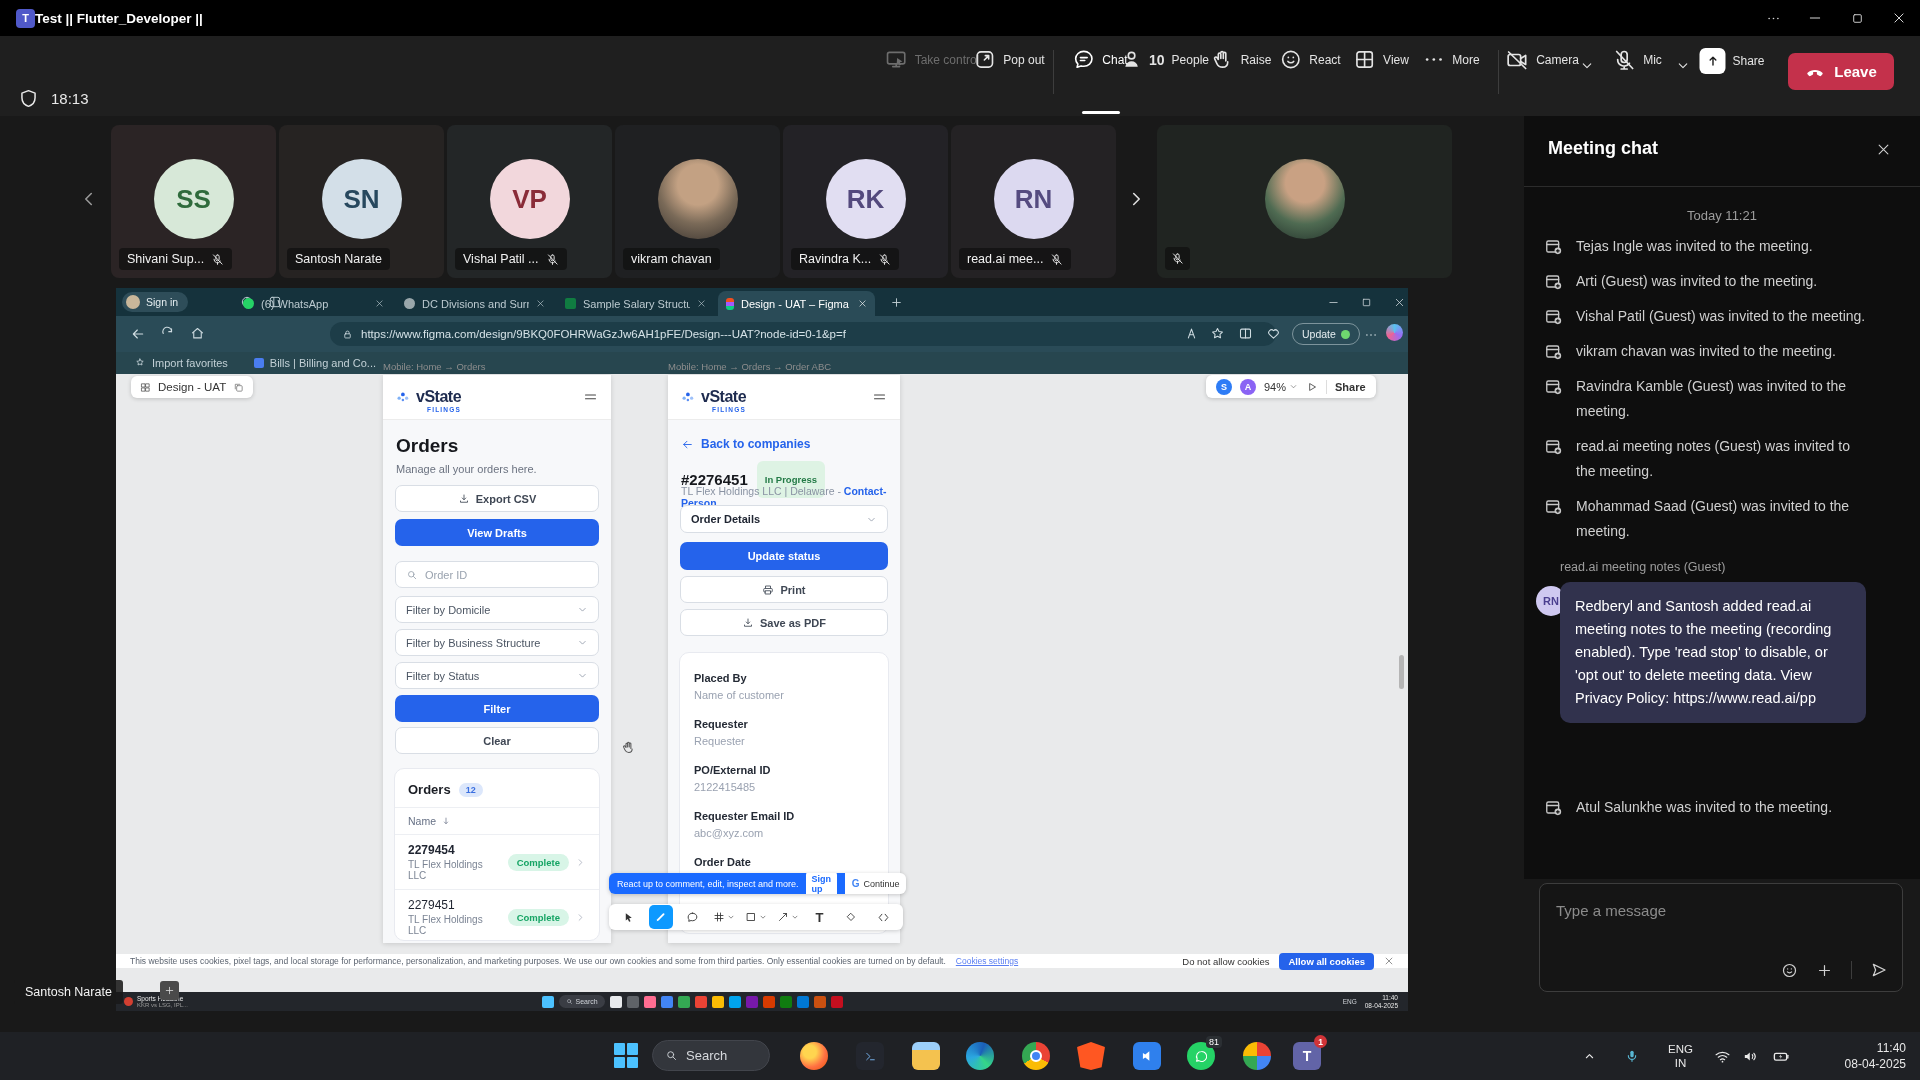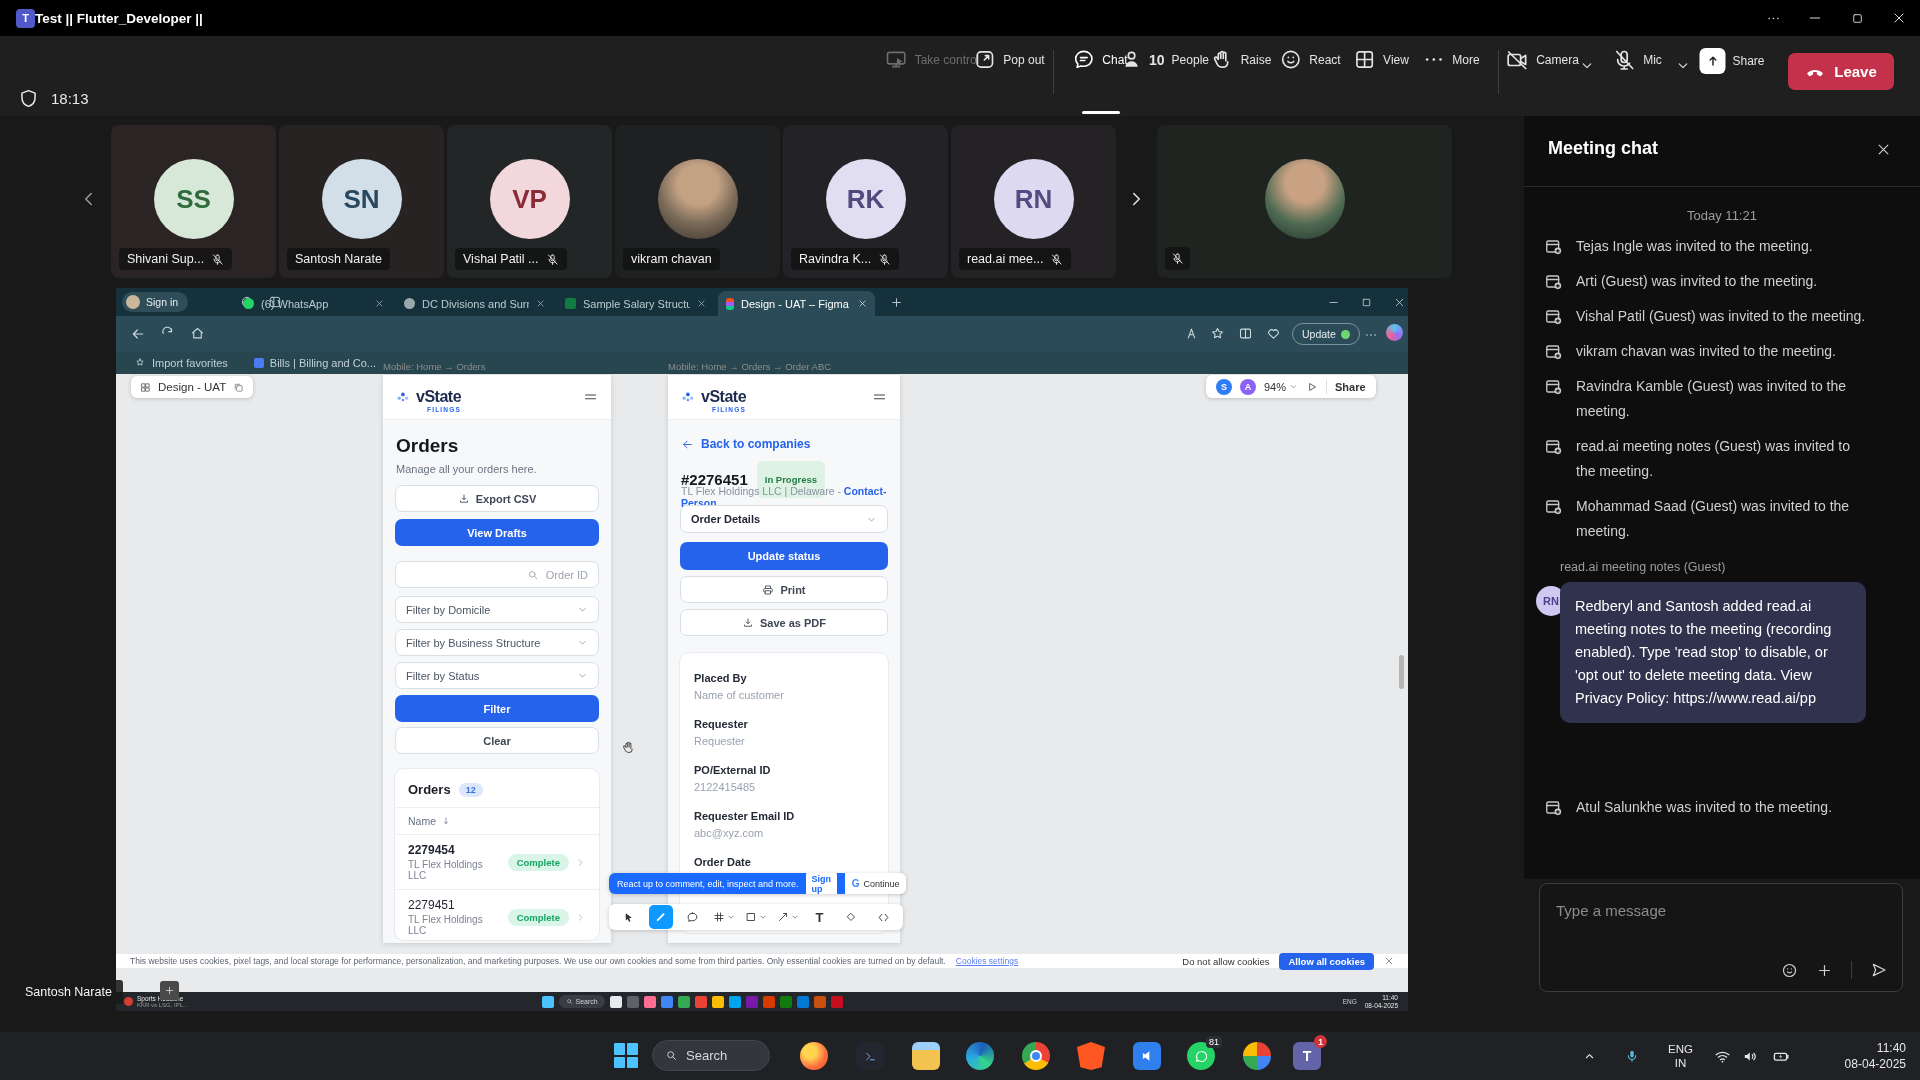--- a/index.html
+++ b/index.html
@@ -368,20 +368,27 @@
         <path d="M18.5 9A7 7 0 105.2 12"></path>
         <path d="M18.5 4.5V9H14"></path>
       </svg>
   </div>
   <div class="abs" style="left:74px;top:38px;color:#cfdce1">
     <svg width="15" height="15" viewBox="0 0 24 24">
         <path d="M4 11l8-7 8 7"></path>
         <path d="M6 10v9h12v-9"></path>
       </svg>
   </div>
+  <div class="urlpill">
+    <svg width="11" height="11" viewBox="0 0 24 24" style="flex:none">
+        <rect x="6" y="10.5" width="12" height="9" rx="1.5"></rect>
+        <path d="M8.5 10.5V8a3.5 3.5 0 017 0v2.5"></path>
+      </svg>
+    <span style="overflow:hidden;white-space:nowrap">https://www.figma.com/design/9BKQ0FOHRWaGzJw6AH1pFE/Design---UAT?node-id=0-1&amp;p=f</span>
+  </div>
   <div class="abs" style="left:1068px;top:38px;color:#cfdce1">
     <svg width="15" height="15" viewBox="0 0 24 24">
         <path d="M7 19L12 5l5 14M8.8 14h6.4"></path>
       </svg>
   </div>
   <div class="abs" style="left:1094px;top:38px;color:#cfdce1">
     <svg width="15" height="15" viewBox="0 0 24 24">
         <path d="M12 4l2.4 4.9 5.4.8-3.9 3.8.9 5.4-4.8-2.5-4.8 2.5.9-5.4L4.2 9.7l5.4-.8z"></path>
       </svg>
   </div>
@@ -474,21 +481,21 @@
     <div class="abs" style="left:13px;top:88px;font-size:11px;color:#6b7280">Manage all your orders here.</div>
     <div class="f-btn" style="top:110px">
       <svg width="12" height="12" viewBox="0 0 24 24">
           <path d="M12 4v9M8.5 10L12 13.5 15.5 10M5 16v2.5h14V16"></path>
         </svg>
       <span>Export CSV</span>
     </div>
     <div class="f-btn blue" style="top:144px">
         <span>View Drafts</span>
       </div>
-    <div class="f-sel" style="top:186px;color:#9aa3af;gap:7px;justify-content:flex-end">
+    <div class="f-sel" style="top:186px;color:#9aa3af;gap:7px;justify-content:flex-start">
       <svg width="12" height="12" viewBox="0 0 24 24">
           <circle cx="10.5" cy="10.5" r="5.5"></circle>
           <path d="M15 15l4.5 4.5"></path>
         </svg>
       <span>Order ID</span>
     </div>
     <div class="f-sel" style="top:221px">
       <span>Filter by Domicile</span>
       <svg width="11" height="11" viewBox="0 0 24 24" style="color:#8a93a3">
           <path d="M6 9.5l6 6 6-6"></path>

